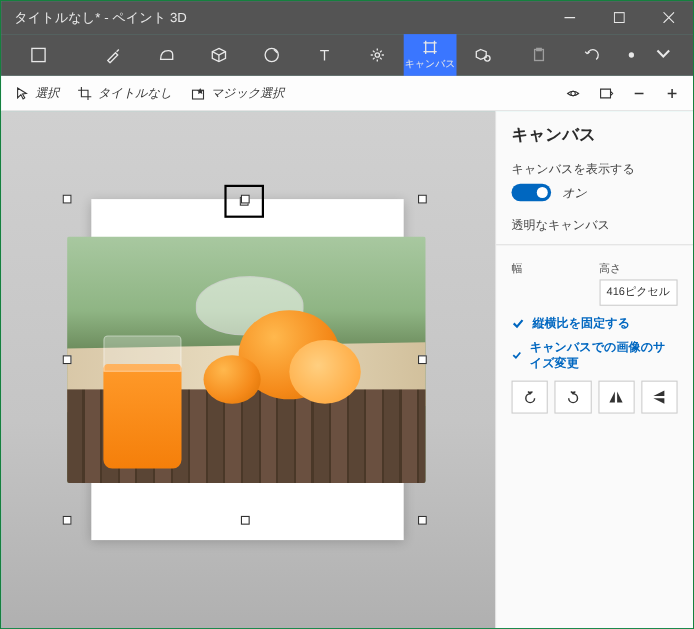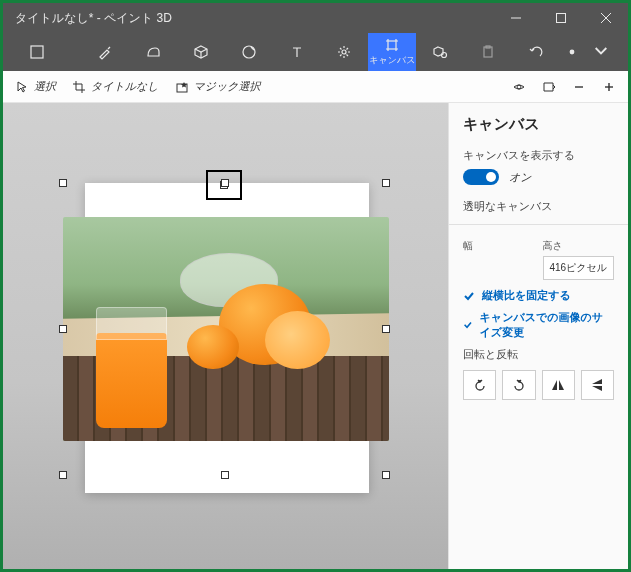--- a/index.html
+++ b/index.html
@@ -1,17 +1,17 @@
 <!DOCTYPE html>
 <html><head>
 <meta charset="utf-8">
 <style>
   * { box-sizing: border-box; margin: 0; padding: 0; font-family: "Yu Gothic UI", "Meiryo", sans-serif; }
   body { width: 631px; height: 572px; background: #f0f0f0; overflow: hidden; }
-  .window { width: 100%; height: 100%; background: #5eead4; border: 3px solid #15803d; display: flex; flex-direction: column; }
+  .window { width: 100%; height: 100%; background: #5eead4; border: 1px solid #15803d; display: flex; flex-direction: column; }
 
   
   .titlebar { height: 30px; background: #545454; display: flex; align-items: center; color: #e8e8e8; font-size: 12px; }
   .titlebar-title { padding-left: 12px; flex: 1; }
   .titlebar-btns { display: flex; }
   .titlebar-btn { width: 45px; height: 30px; display: flex; align-items: center; justify-content: center; color: #e8e8e8; }
   .titlebar-btn svg { width: 10px; height: 10px; }
 
   
   .toolbar { height: 38px; background: #545454; display: flex; align-items: stretch; padding: 0 10px; }
@@ -296,21 +296,20 @@
       <div class="check-row">
         <span class="chk">
             <svg viewBox="0 0 12 12" stroke="#0067c0" stroke-width="2" fill="none">
               <path d="M2 6 L5 9 L10 3"></path>
             </svg>
           </span>
         <span>キャンバスでの画像のサイズ変更</span>
       </div>
 
 
-      <div class="panel-label">回転と反転</div>
       <div class="flip-row">
         <div class="flip-btn">
           <svg viewBox="0 0 16 16" fill="none" stroke="#333" stroke-width="1.3">
               <path d="M4 9 A4 4 0 1 0 8 5 L8 3 M8 5 L6 3 M8 5 L10 3" transform="scale(-1,1) translate(-16,0)"></path>
             </svg>
         </div>
         <div class="flip-btn">
           <svg viewBox="0 0 16 16" fill="none" stroke="#333" stroke-width="1.3">
               <path d="M4 9 A4 4 0 1 0 8 5 L8 3 M8 5 L6 3 M8 5 L10 3"></path>
             </svg>

